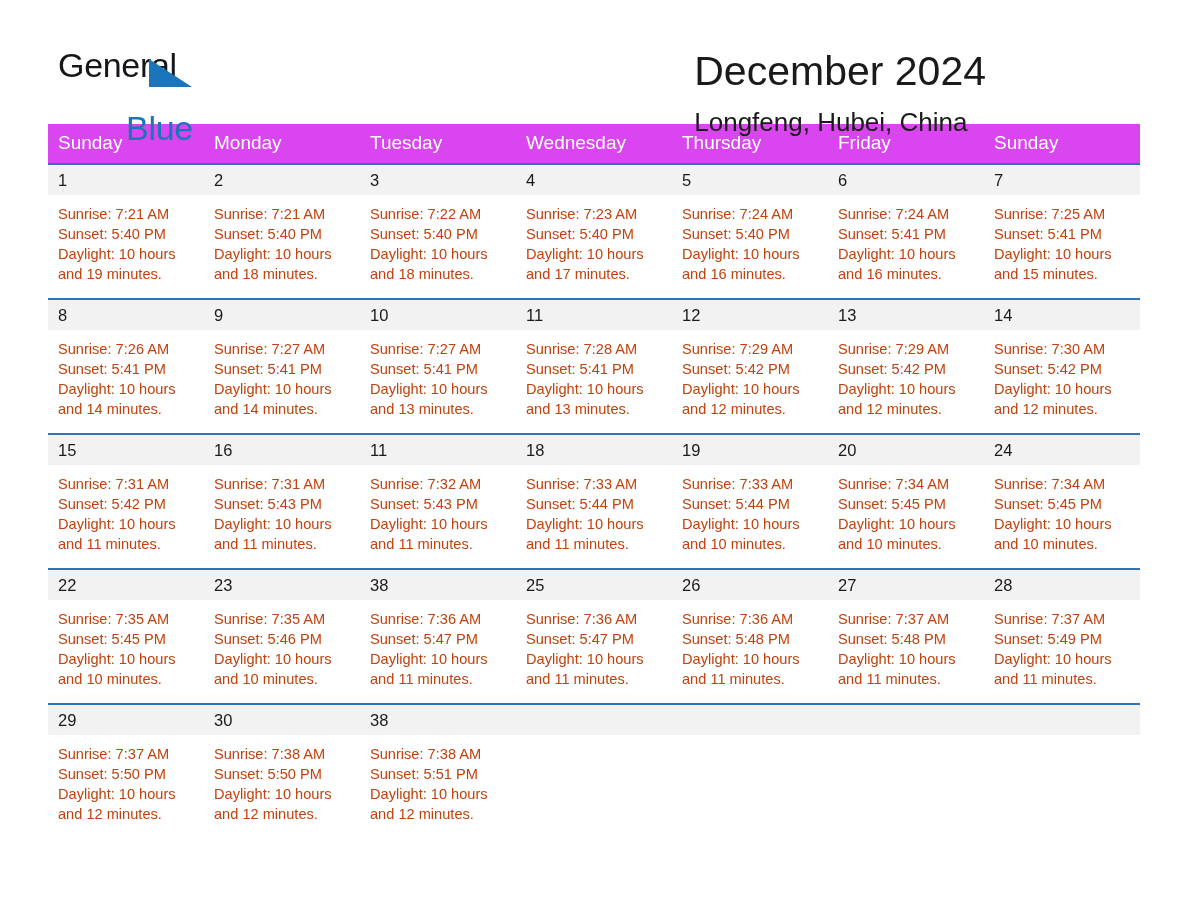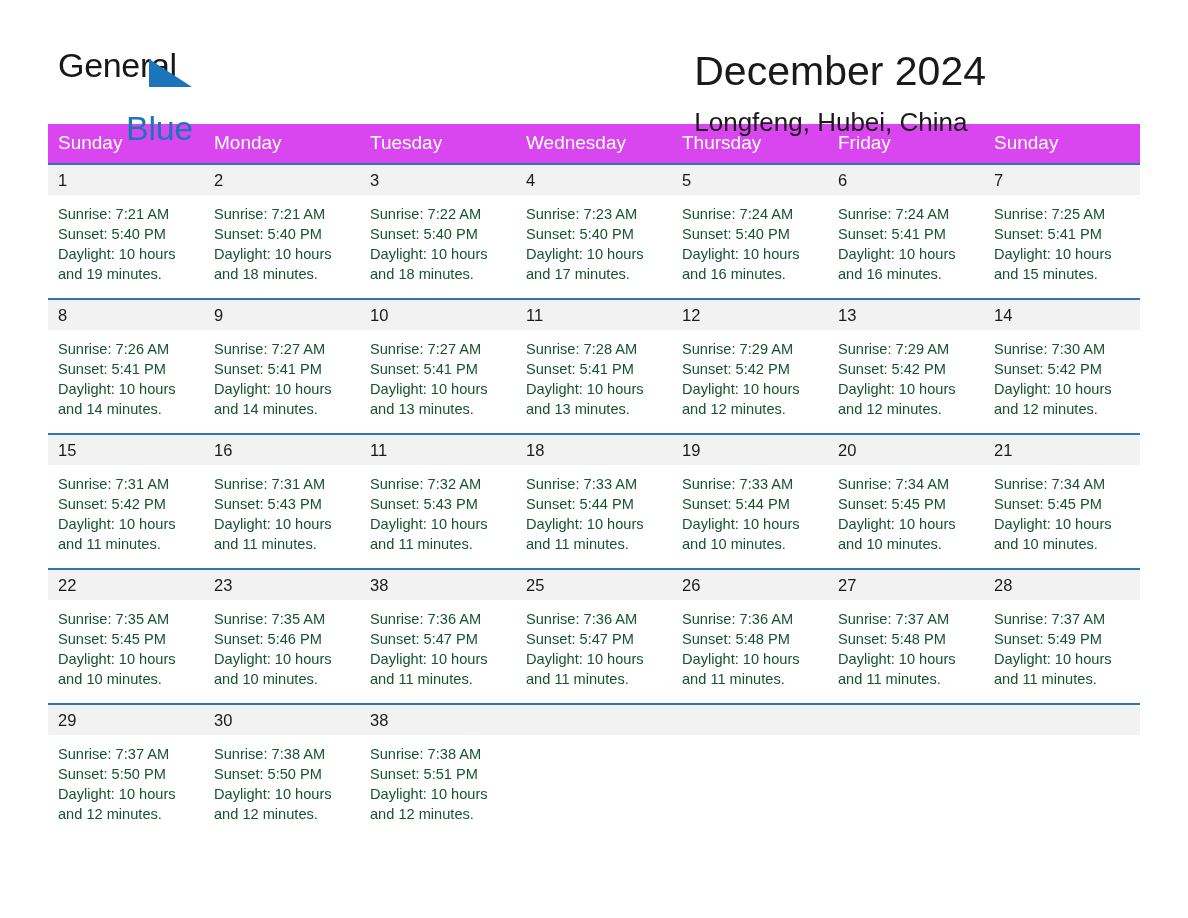--- a/index.html
+++ b/index.html
@@ -117,21 +117,21 @@
     line-height: 1.1;
     height: 30px;
   }
   .daynum.empty {
     background: #F2F2F2;
   }
   .info {
     padding: 9px 8px 0 10px;
     font-size: 14.6px;
     line-height: 1.38;
-    color: #14532d;
+    color: #c2410c;
     white-space: pre-line;
   }
   tr.week.last > td { height: 120px; }
 </style>
 </head>
 <body>
 
 <div class="page">
 
   <div class="masthead">
@@ -284,21 +284,21 @@
 Sunset: 5:44 PM
 Daylight: 10 hours and 10 minutes.</div>
           </td>
         <td>
             <div class="daynum">20</div>
             <div class="info">Sunrise: 7:34 AM
 Sunset: 5:45 PM
 Daylight: 10 hours and 10 minutes.</div>
           </td>
         <td>
-            <div class="daynum">21</div>
+            <div class="daynum">24</div>
             <div class="info">Sunrise: 7:34 AM
 Sunset: 5:45 PM
 Daylight: 10 hours and 10 minutes.</div>
           </td>
       </tr>
 
       <tr class="week">
         <td>
             <div class="daynum">22</div>
             <div class="info">Sunrise: 7:35 AM

